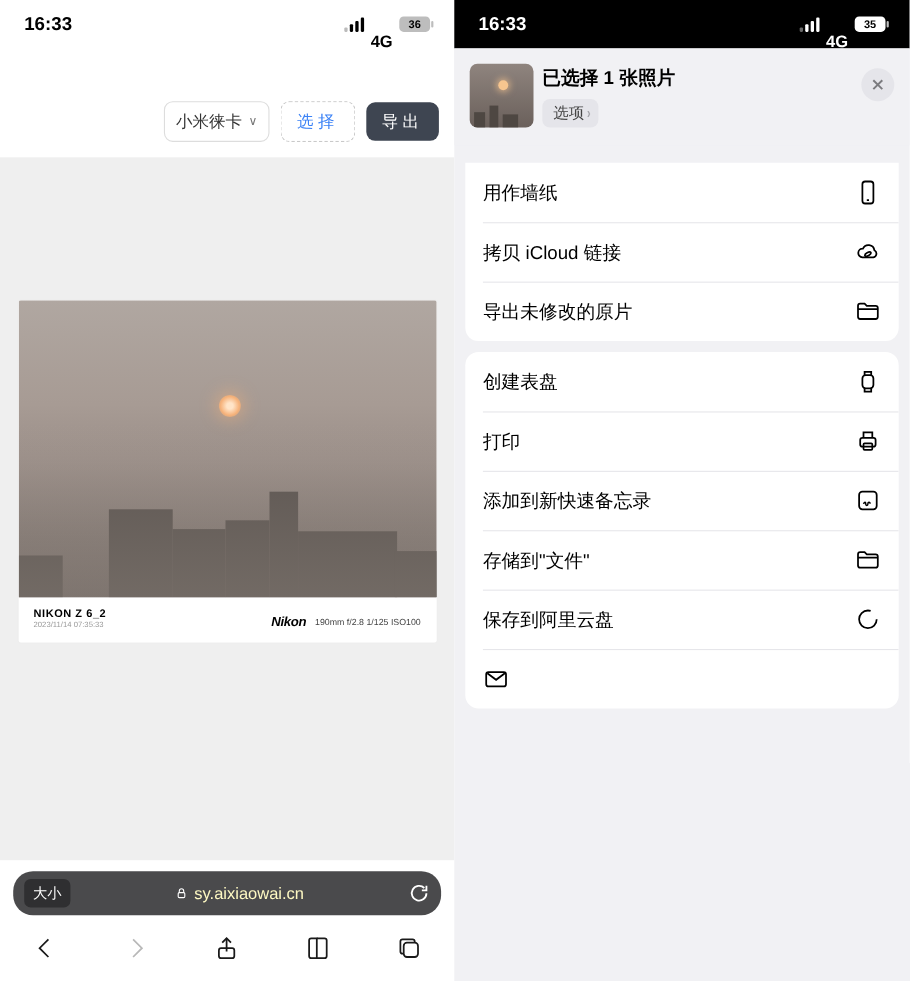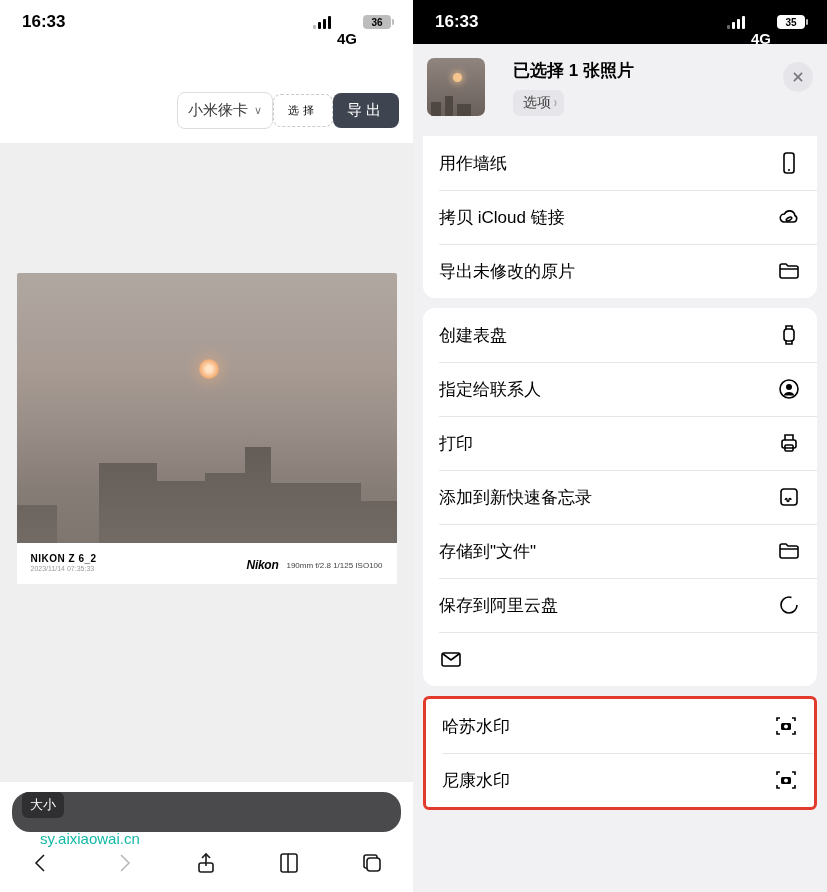--- a/index.html
+++ b/index.html
@@ -47,31 +47,31 @@
   }
   .battery-pill::after{content:"";position:absolute;right:-3px;top:4px;width:2px;height:6px;background:#bdbdbd;border-radius:1px;}
   .status-dark{background:#000;color:#fff;}
   .status-dark .sig-dots span{background:#fff;}
   .status-dark .sig-dots span:nth-child(1){background:#666;}
   .status-dark .battery-pill{background:#fff;color:#000;}
 
   
   .left-blank { height:48px; background:#fff; }
   .left-toolbar{
-    display:flex;justify-content:flex-end;align-items:center;
+    display:flex;gap:10px;justify-content:flex-end;align-items:center;
     padding:0 14px 14px 14px;background:#fff;
   }
   .dropdown{
     border:1px solid #ddd;border-radius:8px;padding:8px 10px;
     display:flex;align-items:center;gap:6px;font-size:15px;color:#333;
   }
   .dropdown .chev{font-size:11px;color:#777;}
   .btn-dashed{
     border:1.5px dashed #c9c9c9;border-radius:8px;padding:8px 14px;
-    font-size:11px;color:#000000;background:#fff;letter-spacing:4px;
+    font-size:15px;color:#3b82f6;background:#fff;letter-spacing:4px;
   }
   .btn-solid{
     background:#3e4551;color:#fff;border-radius:8px;padding:8px 14px;
     font-size:15px;letter-spacing:4px;
   }
   .left-canvas{flex:1;background:#efefef;display:flex;flex-direction:column;align-items:center;padding-top:130px;}
   .photo-card{width:380px;background:#fff;border-radius:2px;overflow:hidden;box-shadow:0 0 0 1px #eee;}
   .photo{
     width:100%;height:270px;position:relative;overflow:hidden;
     background:linear-gradient(#b0a7a1 0%, #a79b94 35%, #9a8e88 55%, #7e746f 80%, #6c635f 100%);
@@ -91,36 +91,36 @@
   .haze{position:absolute;inset:0;background:linear-gradient(rgba(170,160,150,0) 40%,rgba(170,160,150,.3) 100%);}
   .photo-footer{display:flex;justify-content:space-between;align-items:flex-end;padding:10px 14px 12px;font-size:9px;}
   .pf-left b{font-size:10px;letter-spacing:.5px;}
   .pf-left div{color:#999;font-size:7px;margin-top:1px;}
   .pf-right{display:flex;align-items:center;gap:8px;}
   .pf-brand{font-style:italic;font-weight:800;font-size:12px;letter-spacing:-.3px;}
   .pf-exif{font-size:8px;color:#444;}
 
   .addr-wrap{padding:10px 12px 4px;}
   .addr-bar{
-    background:#4a4a4c;border-radius:18px;height:40px;display:flex;align-items:flex-start;
-    color:#fff;font-size:15px;padding:0 10px;gap:12px;flex-direction:column;
+    background:#4a4a4c;border-radius:18px;height:40px;display:flex;align-items:center;
+    color:#fff;font-size:15px;padding:0 10px;gap:12px;
   }
   .addr-pill{background:#2f2f31;border-radius:6px;padding:4px 8px;font-size:13px;}
-  .addr-mid{flex:1;display:flex;align-items:center;justify-content:center;gap:6px;color:#14b8a6;}
+  .addr-mid{flex:1;display:flex;align-items:center;justify-content:center;gap:6px;color:#fef9c3;}
   .lock{width:12px;height:12px;}
   .reload{width:20px;height:20px;}
 
   .bottom-nav{display:flex;justify-content:space-around;align-items:center;height:56px;border-top:0;color:#1a1a1a;}
   .bottom-nav svg{width:24px;height:24px;stroke:#1a1a1a;fill:none;stroke-width:1.6;}
   .bottom-nav .dim svg{stroke:#b8b8b8;}
 
   
   .sheet-header{
     background:#f1f1f4;border-bottom:0;
-    display:flex;align-items:center;gap:28px;padding:14px 14px 16px;position:relative;
+    display:flex;align-items:center;gap:8px;padding:14px 14px 16px;position:relative;
   }
   .thumb{width:58px;height:58px;border-radius:7px;overflow:hidden;position:relative;background:linear-gradient(#8f847e,#6a605b);}
   .thumb .sun2{position:absolute;left:44%;top:26%;width:9px;height:9px;border-radius:50%;background:#f6c58f;box-shadow:0 0 6px 2px rgba(246,197,143,.6);}
   .thumb .sk{position:absolute;bottom:0;left:0;right:0;height:22px;}
   .thumb .sk span{position:absolute;bottom:0;background:#4e4742;}
   .thumb .sk span:nth-child(1){left:4px;width:10px;height:14px;}
   .thumb .sk span:nth-child(2){left:18px;width:8px;height:20px;}
   .thumb .sk span:nth-child(3){left:30px;width:14px;height:12px;}
   .header-text{display:flex;flex-direction:column;gap:8px;}
   .header-title{font-weight:600;font-size:17px;}
@@ -282,21 +282,21 @@
     <div class="close-btn">
       <svg width="14" height="14" viewBox="0 0 24 24" stroke="#7a7a7e" stroke-width="3" fill="none">
           <line x1="5" y1="5" x2="19" y2="19"></line>
           <line x1="19" y1="5" x2="5" y2="19"></line>
         </svg>
     </div>
   </div>
 
   <div class="sheet-body">
 
-    <div class="group" style="border-radius:0 0 12px 12px;margin-top:4px;">
+    <div class="group" style="border-radius:0 0 12px 12px;margin-top:16px;">
       <div class="row">
         <span>用作墙纸</span>
         <svg viewBox="0 0 24 24">
             <rect x="7" y="2" width="10" height="20" rx="2.5"></rect>
             <line x1="11" y1="19" x2="13" y2="19"></line>
           </svg>
       </div>
       <div class="row">
         <span>拷贝 iCloud 链接</span>
         <svg viewBox="0 0 24 24">
@@ -312,28 +312,20 @@
           </svg>
       </div>
     </div>
 
     <div class="group">
       <div class="row">
         <span>创建表盘</span>
         <svg viewBox="0 0 24 24">
             <rect x="7" y="6" width="10" height="12" rx="3"></rect>
             <path d="M9 6V3h6v3M9 18v3h6v-3"></path>
-          </svg>
-      </div>
-      <div class="row">
-        <span>指定给联系人</span>
-        <svg viewBox="0 0 24 24">
-            <circle cx="12" cy="12" r="9"></circle>
-            <circle cx="12" cy="10" r="3" fill="#000" stroke="none"></circle>
-            <path d="M6.5 18.5c1-2.5 3-3.5 5.5-3.5s4.5 1 5.5 3.5" fill="#000" stroke="none"></path>
           </svg>
       </div>
       <div class="row">
         <span>打印</span>
         <svg viewBox="0 0 24 24">
             <rect x="5" y="9" width="14" height="8" rx="2"></rect>
             <rect x="8" y="14" width="8" height="6" rx="1"></rect>
             <path d="M8 9V4h8v5"></path>
           </svg>
       </div>
@@ -358,34 +350,16 @@
           </svg>
       </div>
       <div class="row">
         <svg viewBox="0 0 24 24">
             <rect x="3" y="6" width="18" height="13" rx="2"></rect>
             <path d="M4 7l8 6 8-6"></path>
           </svg>
       </div>
     </div>
 
-    <div class="highlight-box">
-      <div class="row">
-        <span>哈苏水印</span>
-        <svg viewBox="0 0 24 24">
-            <path d="M3 7V4h3M21 7V4h-3M3 17v3h3M21 17v3h-3"></path>
-            <rect x="7" y="9" width="10" height="7" rx="1.5" fill="#000" stroke="none"></rect>
-            <circle cx="12" cy="12.5" r="2" fill="#fff" stroke="none"></circle>
-          </svg>
-      </div>
-      <div class="row">
-        <span>尼康水印</span>
-        <svg viewBox="0 0 24 24">
-            <path d="M3 7V4h3M21 7V4h-3M3 17v3h3M21 17v3h-3"></path>
-            <rect x="7" y="9" width="10" height="7" rx="1.5" fill="#000" stroke="none"></rect>
-            <circle cx="12" cy="12.5" r="2" fill="#fff" stroke="none"></circle>
-          </svg>
-      </div>
-    </div>
 
 
   </div>
 </div>
 
 </body></html>

